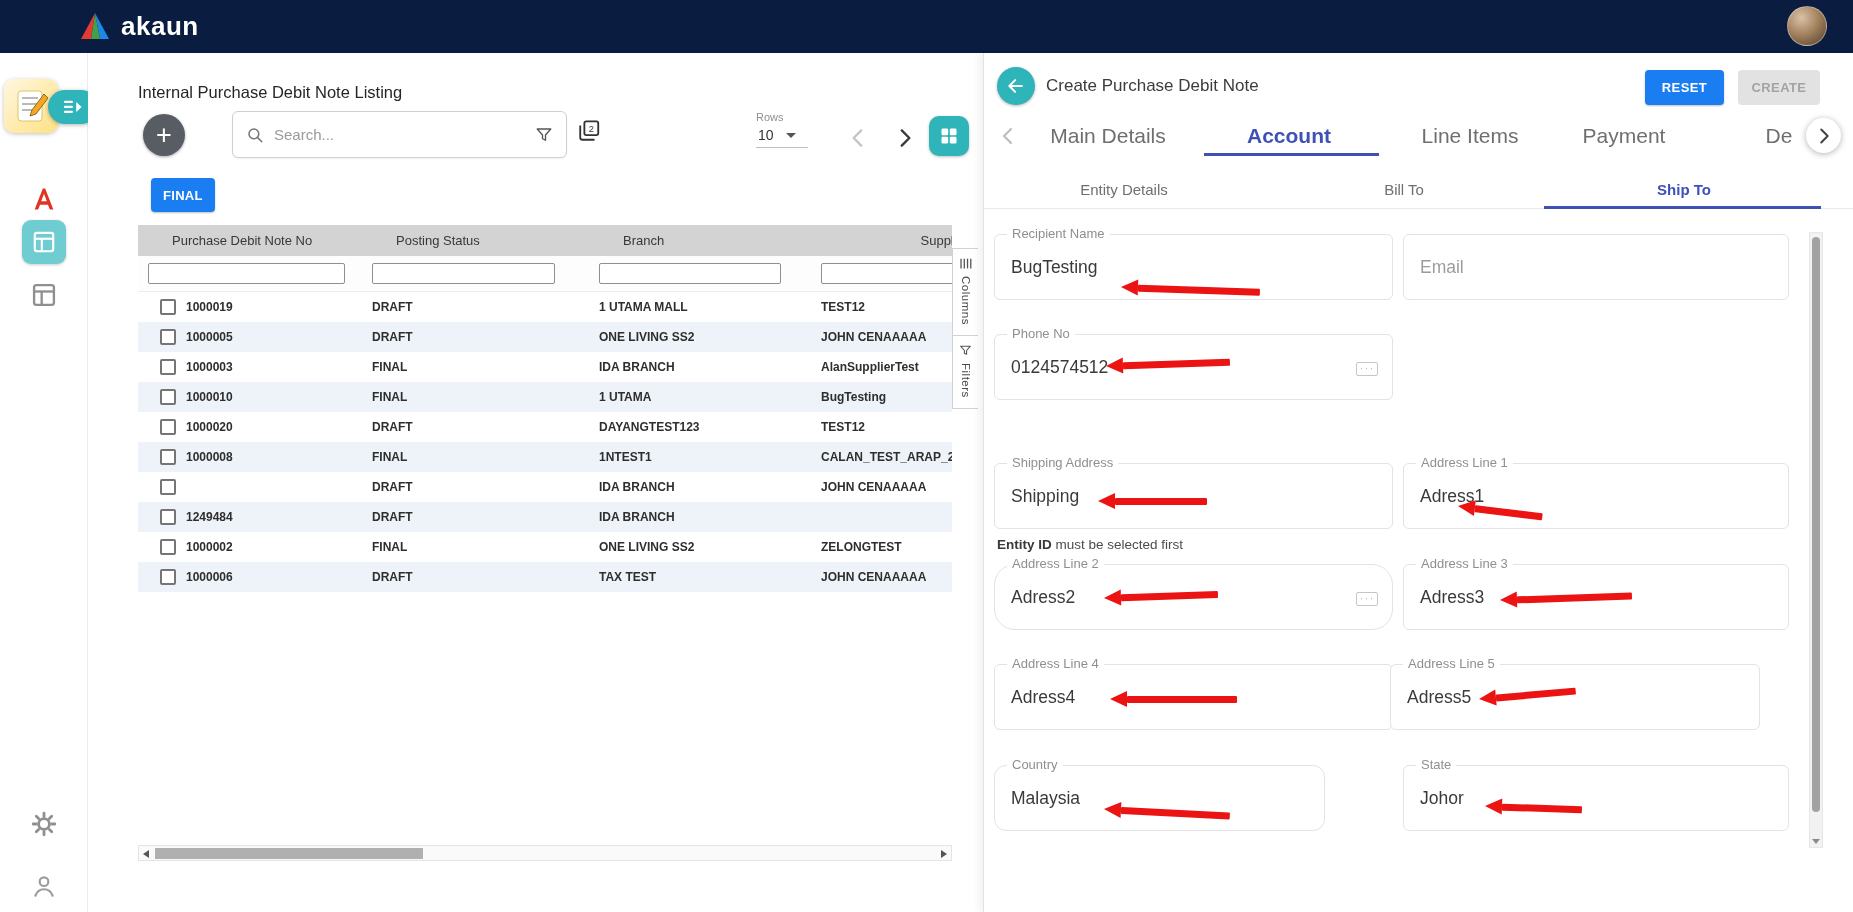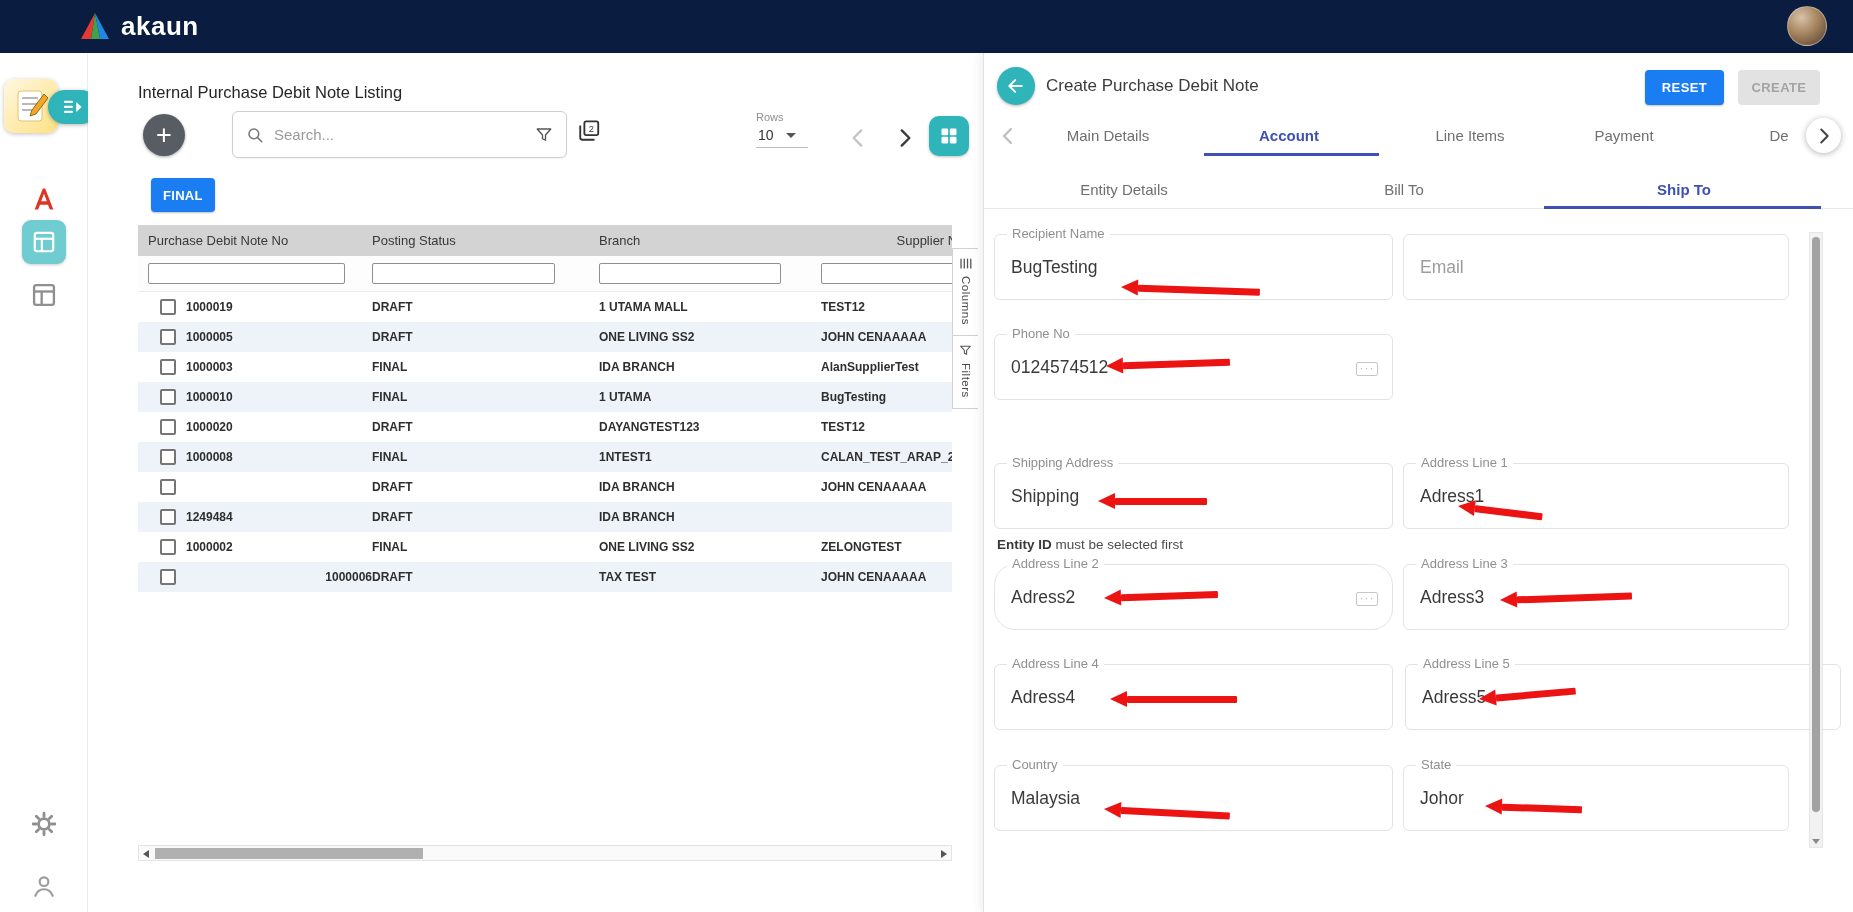--- a/index.html
+++ b/index.html
@@ -48,21 +48,21 @@
   .pg-next { position:absolute; left:804px; top:72px; color:#3a3a3a; }
   .grid-btn { position:absolute; left:841px; top:63px; width:40px; height:40px; border-radius:10px;
               background:var(--teal,#2fb4b9); display:flex; align-items:center; justify-content:center;
               border:none; box-shadow:0 1px 3px rgba(0,0,0,.25); }
   .final-btn { position:absolute; left:63px; top:125px; min-width:58px; height:34px; padding:0 12px;
                background:var(--blue,#1b7df2); color:#fff; font-size:13px; font-weight:700; letter-spacing:.3px;
                border:none; border-radius:4px; box-shadow:0 1px 2px rgba(0,0,0,.25); font-family:inherit; }
 
   .table-viewport { position:absolute; left:50px; top:172px; width:814px; height:604px; overflow:hidden; }
   .t-inner { width:920px; }
-  .t-head { display:flex; background:#d3d3d3; height:31px; line-height:31px; }
+  .t-head { display:flex; background:#d3d3d3; height:31px; line-height:31px;padding-left:24px; }
   .h-spacer { width:10px; flex:0 0 auto; }
   .hcell { flex:0 0 auto; font-size:13px; font-weight:500; color:#383838; white-space:nowrap; overflow:hidden; }
   .t-filter { display:flex; height:36px; align-items:center; background:#fdfdfd; border-bottom:1px solid #ececec; }
   .fcell { flex:0 0 auto; }
   .fcell input { height:21px; border:1px solid #8f8f8f; border-radius:2px; background:#fff; font-size:12px; padding:0 4px; font-family:inherit; }
   .trow { display:flex; height:30px; line-height:30px; }
   .trow:nth-child(even) { background:#edf3f9; }
   .cbcell { flex:0 0 auto; width:48px; display:flex; align-items:center; justify-content:flex-end; padding-right:10px; }
   .checkbox { width:16px; height:16px; border:2px solid #757575; border-radius:2px; background:#fff; }
   .bcell { flex:0 0 auto; font-size:12px; color:#2e2e2e; white-space:nowrap; overflow:hidden;font-weight:bold; }
@@ -83,21 +83,21 @@
   .back-btn { position:absolute; left:13px; top:14px; width:38px; height:38px; border-radius:50%;
               background:var(--teal,#2fb4b9); border:none; display:flex; align-items:center; justify-content:center;
               box-shadow:0 1px 3px rgba(0,0,0,.3); }
   .rp-title { position:absolute; left:62px; top:23px; font-size:17px; font-weight:500; color:#3c3c3c; }
   .reset-btn { position:absolute; left:661px; top:17px; width:79px; height:35px; background:var(--blue,#1b7df2);
                color:#fff; font-size:13px; font-weight:700; letter-spacing:.4px; border:none; border-radius:4px;
                box-shadow:0 1px 2px rgba(0,0,0,.25); font-family:inherit; }
   .create-btn { position:absolute; left:754px; top:17px; width:82px; height:35px; background:#e2e2e2;
                 color:#a3a3a3; font-size:13px; font-weight:700; letter-spacing:.4px; border:none; border-radius:4px; font-family:inherit; }
 
-  .tab { position:absolute; top:63px; transform:translateX(-50%); line-height:40px; font-size:15px; color:#6f6f6f; white-space:nowrap; }
+  .tab { position:absolute; top:63px; transform:translateX(-50%); line-height:40px; font-size:21px; color:#6f6f6f; white-space:nowrap; }
   .tab.active { color:var(--indigo,#3f51b5); font-weight:600; }
   .tab-underline { position:absolute; left:220px; top:100px; width:175px; height:3px; background:var(--indigo,#3f51b5); }
   .tabs-chevron-left { position:absolute; left:12px; top:71px; color:#bdbdbd; }
   .tabs-scroll-next { position:absolute; left:822px; top:65px; width:35px; height:35px; border-radius:50%;
                       background:#fff; border:none; box-shadow:0 1px 6px rgba(0,0,0,.3);
                       display:flex; align-items:center; justify-content:center; color:#444; }
   .subtab { position:absolute; top:118px; transform:translateX(-50%); line-height:38px; font-size:15px; color:#6f6f6f; white-space:nowrap; }
   .subtab.active { color:var(--indigo,#3f51b5); font-weight:600; }
   .subtab-hairline { position:absolute; left:0; top:155px; width:870px; height:1px; background:#e9e9e9; }
   .subtab-underline { position:absolute; left:560px; top:153px; width:277px; height:3px; background:var(--indigo,#3f51b5); }
@@ -350,21 +350,21 @@
               </div>
               <div class="bcell" style="width: 186px;">1000002</div>
               <div class="bcell" style="width: 227px;">FINAL</div>
               <div class="bcell" style="width: 222px;">ONE LIVING SS2</div>
               <div class="bcell" style="width: 237px;">ZELONGTEST</div>
             </div>
             <div class="trow">
               <div class="cbcell">
                 <span class="checkbox"></span>
               </div>
-              <div class="bcell" style="width: 186px; text-align: right;">1000006</div>
+              <div class="bcell" style="width: 186px;">1000006</div>
               <div class="bcell" style="width: 227px;">DRAFT</div>
               <div class="bcell" style="width: 222px;">TAX TEST</div>
               <div class="bcell" style="width: 237px;">JOHN CENAAAAA</div>
             </div>
           </div>
       </div>
     </div>
 
     <div class="side-strip">
       <div class="strip-sec">
@@ -461,26 +461,26 @@
     </div>
     <div class="fbox" style="left:419px;top:511px;width:386px;">
       <span class="flabel">Address Line 3</span>
       <span class="fvalue">Adress3</span>
     </div>
 
     <div class="fbox" style="left:10px;top:611px;width:399px;">
       <span class="flabel">Address Line 4</span>
       <span class="fvalue">Adress4</span>
     </div>
-    <div class="fbox" style="left:421px;top:611px;width:436px;">
+    <div class="fbox" style="left:406px;top:611px;width:370px;">
       <span class="flabel">Address Line 5</span>
       <span class="fvalue">Adress5</span>
     </div>
 
-    <div class="fbox" style="left:10px;top:712px;width:399px;">
+    <div class="fbox" style="left:10px;top:712px;width:331px;border-radius:12px;">
       <span class="flabel">Country</span>
       <span class="fvalue">Malaysia</span>
     </div>
     <div class="fbox" style="left:419px;top:712px;width:386px;">
       <span class="flabel">State</span>
       <span class="fvalue">Johor</span>
     </div>
 
     <div class="arrow" style="left:137px;top:226px;width:139px;transform:rotate(2deg);">
         <span class="head"></span>

